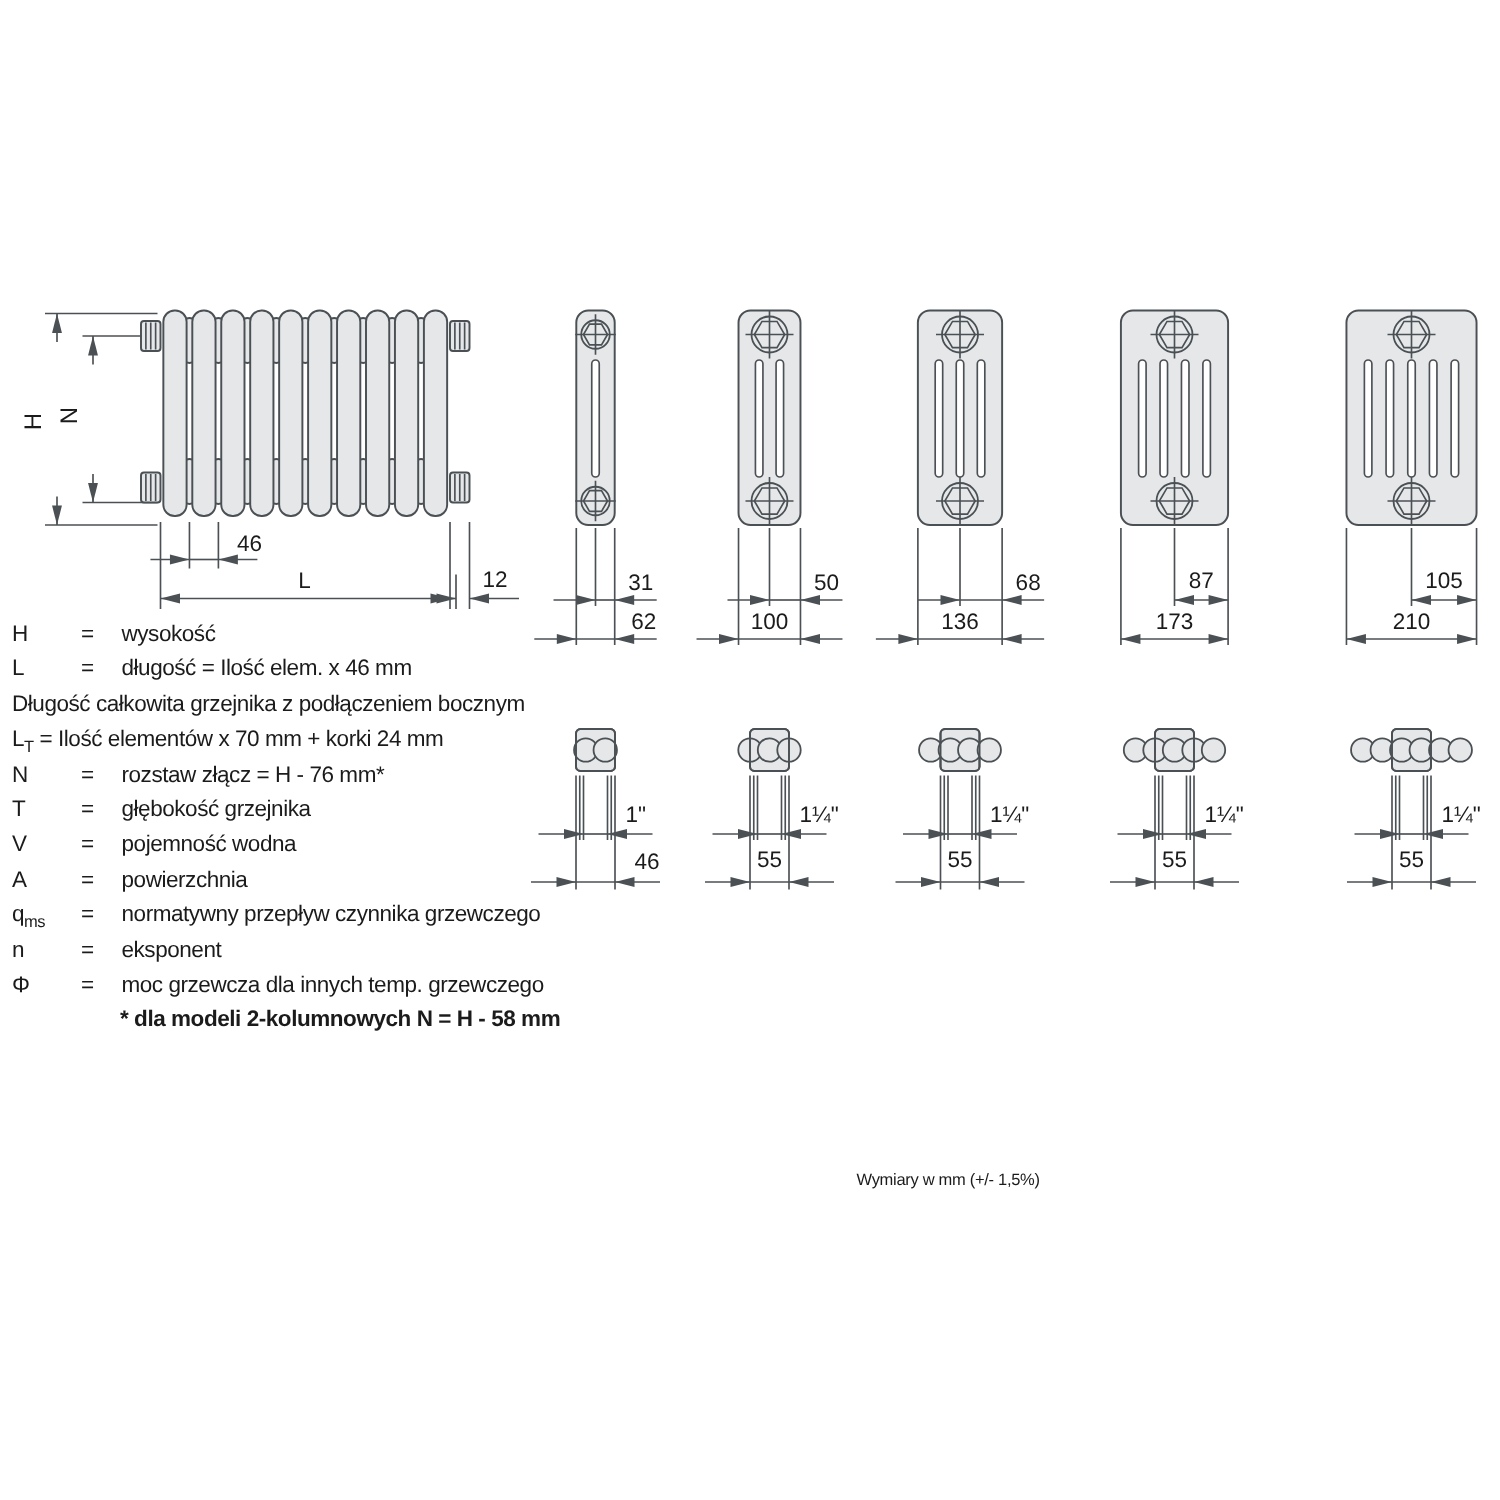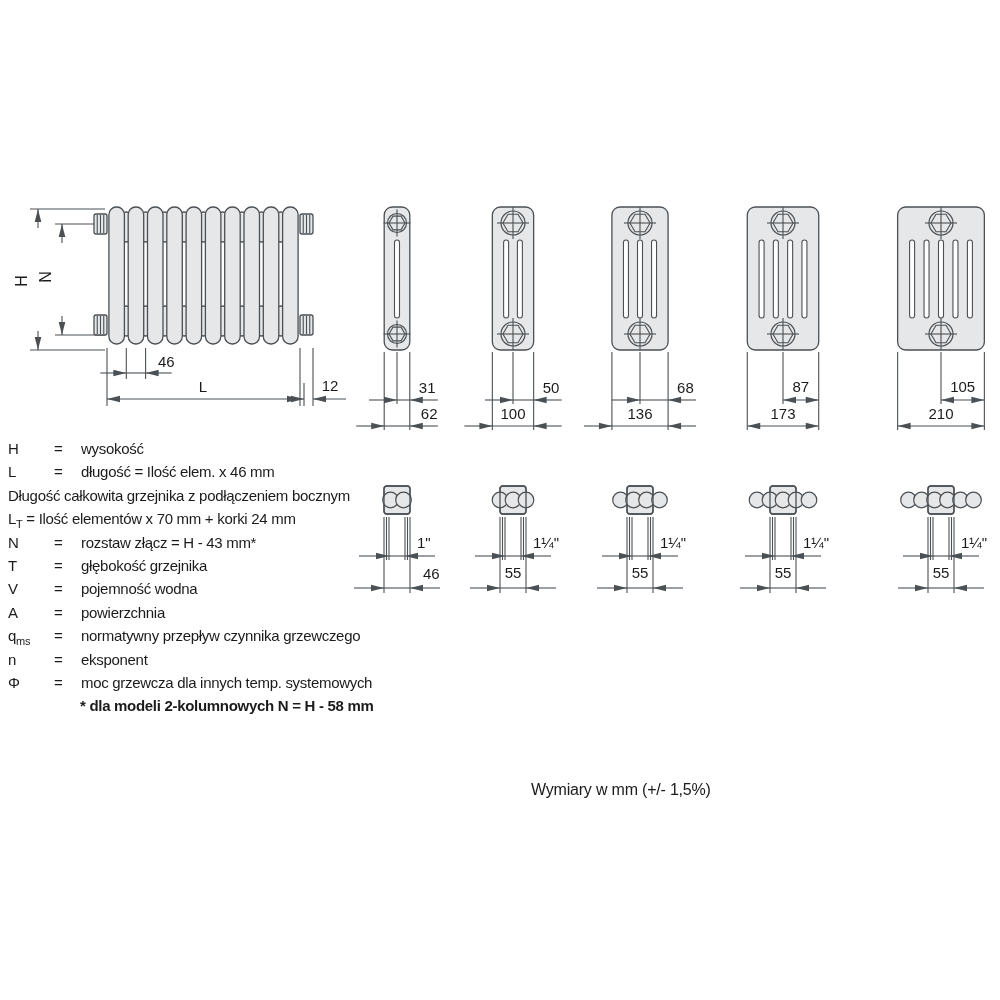--- a/index.html
+++ b/index.html
@@ -1,25 +1,25 @@
 <!DOCTYPE html>
 <html><head>
 <meta charset="utf-8">
 <style>
   html,body{margin:0;padding:0;background:#fff;}
   body{width:1000px;height:1000px;font-family:"Liberation Sans",sans-serif;color:#1b1b1b;}
   #canvas{position:relative;width:1000px;height:1000px;background:#fff;overflow:hidden;}
   #drawing{position:absolute;left:0;top:0;}
-  #legend{position:absolute;left:8px;top:437px;width:470px;font-size:15px;letter-spacing:-0.3px;line-height:23.4px;white-space:nowrap;}
+  #legend{position:absolute;left:8px;top:411px;width:470px;font-size:15px;letter-spacing:-0.3px;line-height:23.4px;white-space:nowrap;}
   .lrow{height:23.4px;}
   .sym{display:inline-block;width:46px;}
   .eq{display:inline-block;width:27px;}
   sub{font-size:11px;}
   .ind{padding-left:72px;font-weight:bold;}
-  #note{position:absolute;left:531px;top:781px;font-size:16px;letter-spacing:-0.2px;}
+  #note{position:absolute;left:571px;top:781px;font-size:11px;letter-spacing:-0.2px;}
   text{font-family:"Liberation Sans",sans-serif;}
 </style>
 </head>
 <body>
 
 <div id="canvas">
   <svg id="drawing" width="1000" height="1000">
       <g>
         <line x1="30" y1="209" x2="105" y2="209" stroke="#4b5054" stroke-width="1.1"></line>
         <line x1="55" y1="224" x2="105" y2="224" stroke="#4b5054" stroke-width="1.1"></line>
@@ -367,23 +367,23 @@
         <line x1="954" y1="588" x2="984" y2="588" stroke="#4b5054" stroke-width="1.1"></line>
         <polygon points="954,588 967,584.7 967,591.3" fill="#4b5054"></polygon>
         <text font-size="15" fill="#1b1b1b" text-anchor="middle" x="941" y="578">55</text>
       </g>
     </svg>
   <div id="legend">
       <div class="lrow"><span class="sym"><span class="legend-symbol-main">H</span></span><span class="eq">=</span><span class="legend-text">wysokość</span></div>
       <div class="lrow"><span class="sym"><span class="legend-symbol-main">L</span></span><span class="eq">=</span><span class="legend-text">długość = Ilość elem. x 46 mm</span></div>
       <div class="lrow"><span class="legend-text">Długość całkowita grzejnika z podłączeniem bocznym</span></div>
       <div class="lrow"><span class="legend-symbol"><span class="legend-symbol-main">L</span><sub>T</sub></span> <span class="legend-text">= Ilość elementów x 70 mm + korki 24 mm</span></div>
-      <div class="lrow"><span class="sym"><span class="legend-symbol-main">N</span></span><span class="eq">=</span><span class="legend-text">rozstaw złącz = H - 43 mm*</span></div>
+      <div class="lrow"><span class="sym"><span class="legend-symbol-main">N</span></span><span class="eq">=</span><span class="legend-text">rozstaw złącz = H - 76 mm*</span></div>
       <div class="lrow"><span class="sym"><span class="legend-symbol-main">T</span></span><span class="eq">=</span><span class="legend-text">głębokość grzejnika</span></div>
       <div class="lrow"><span class="sym"><span class="legend-symbol-main">V</span></span><span class="eq">=</span><span class="legend-text">pojemność wodna</span></div>
       <div class="lrow"><span class="sym"><span class="legend-symbol-main">A</span></span><span class="eq">=</span><span class="legend-text">powierzchnia</span></div>
       <div class="lrow"><span class="sym"><span class="legend-symbol-main">q</span><sub>ms</sub></span><span class="eq">=</span><span class="legend-text">normatywny przepływ czynnika grzewczego</span></div>
       <div class="lrow"><span class="sym"><span class="legend-symbol-main">n</span></span><span class="eq">=</span><span class="legend-text">eksponent</span></div>
-      <div class="lrow"><span class="sym"><span class="legend-symbol-main">Φ</span></span><span class="eq">=</span><span class="legend-text">moc grzewcza dla innych temp. systemowych</span></div>
+      <div class="lrow"><span class="sym"><span class="legend-symbol-main">Φ</span></span><span class="eq">=</span><span class="legend-text">moc grzewcza dla innych temp. grzewczego</span></div>
       <div class="lrow ind"><span class="legend-text">* dla modeli 2-kolumnowych N = H - 58 mm</span></div>
     </div>
   <div id="note">Wymiary w mm (+/- 1,5%)</div>
 </div>
 
 </body></html>

